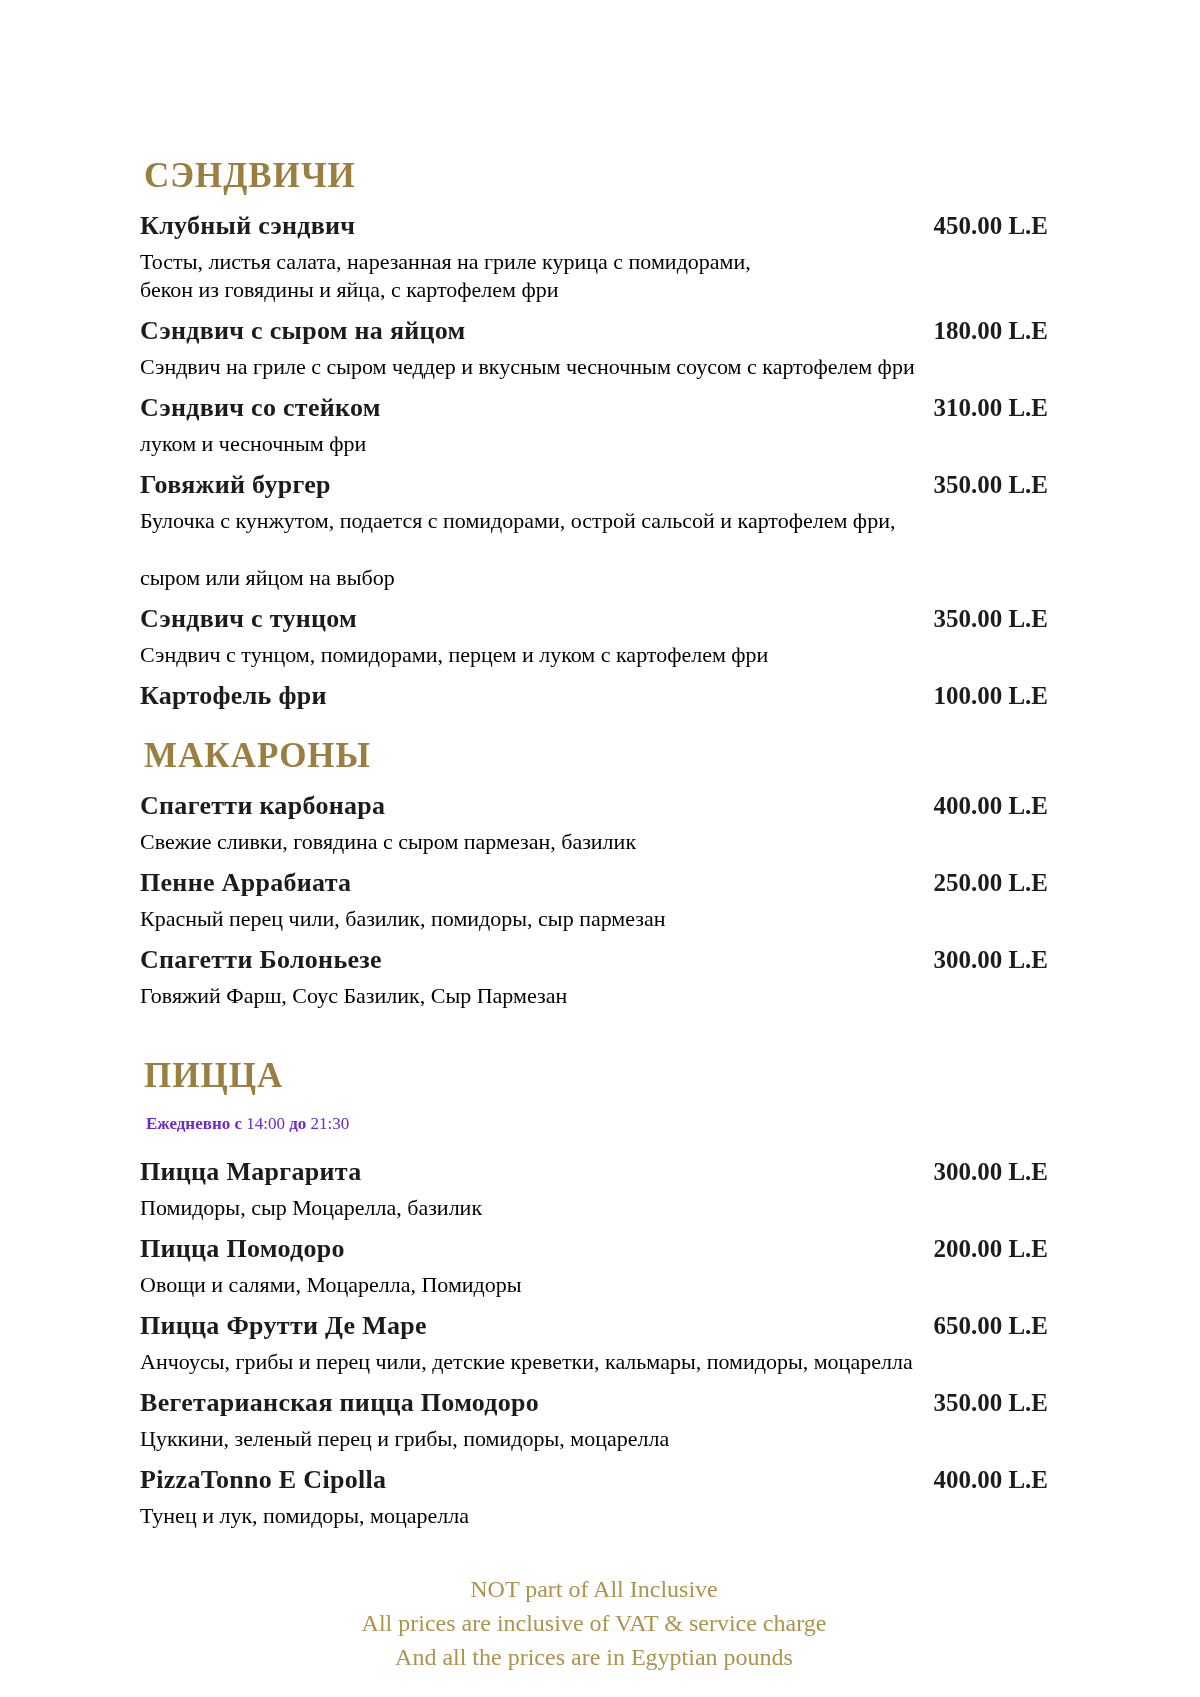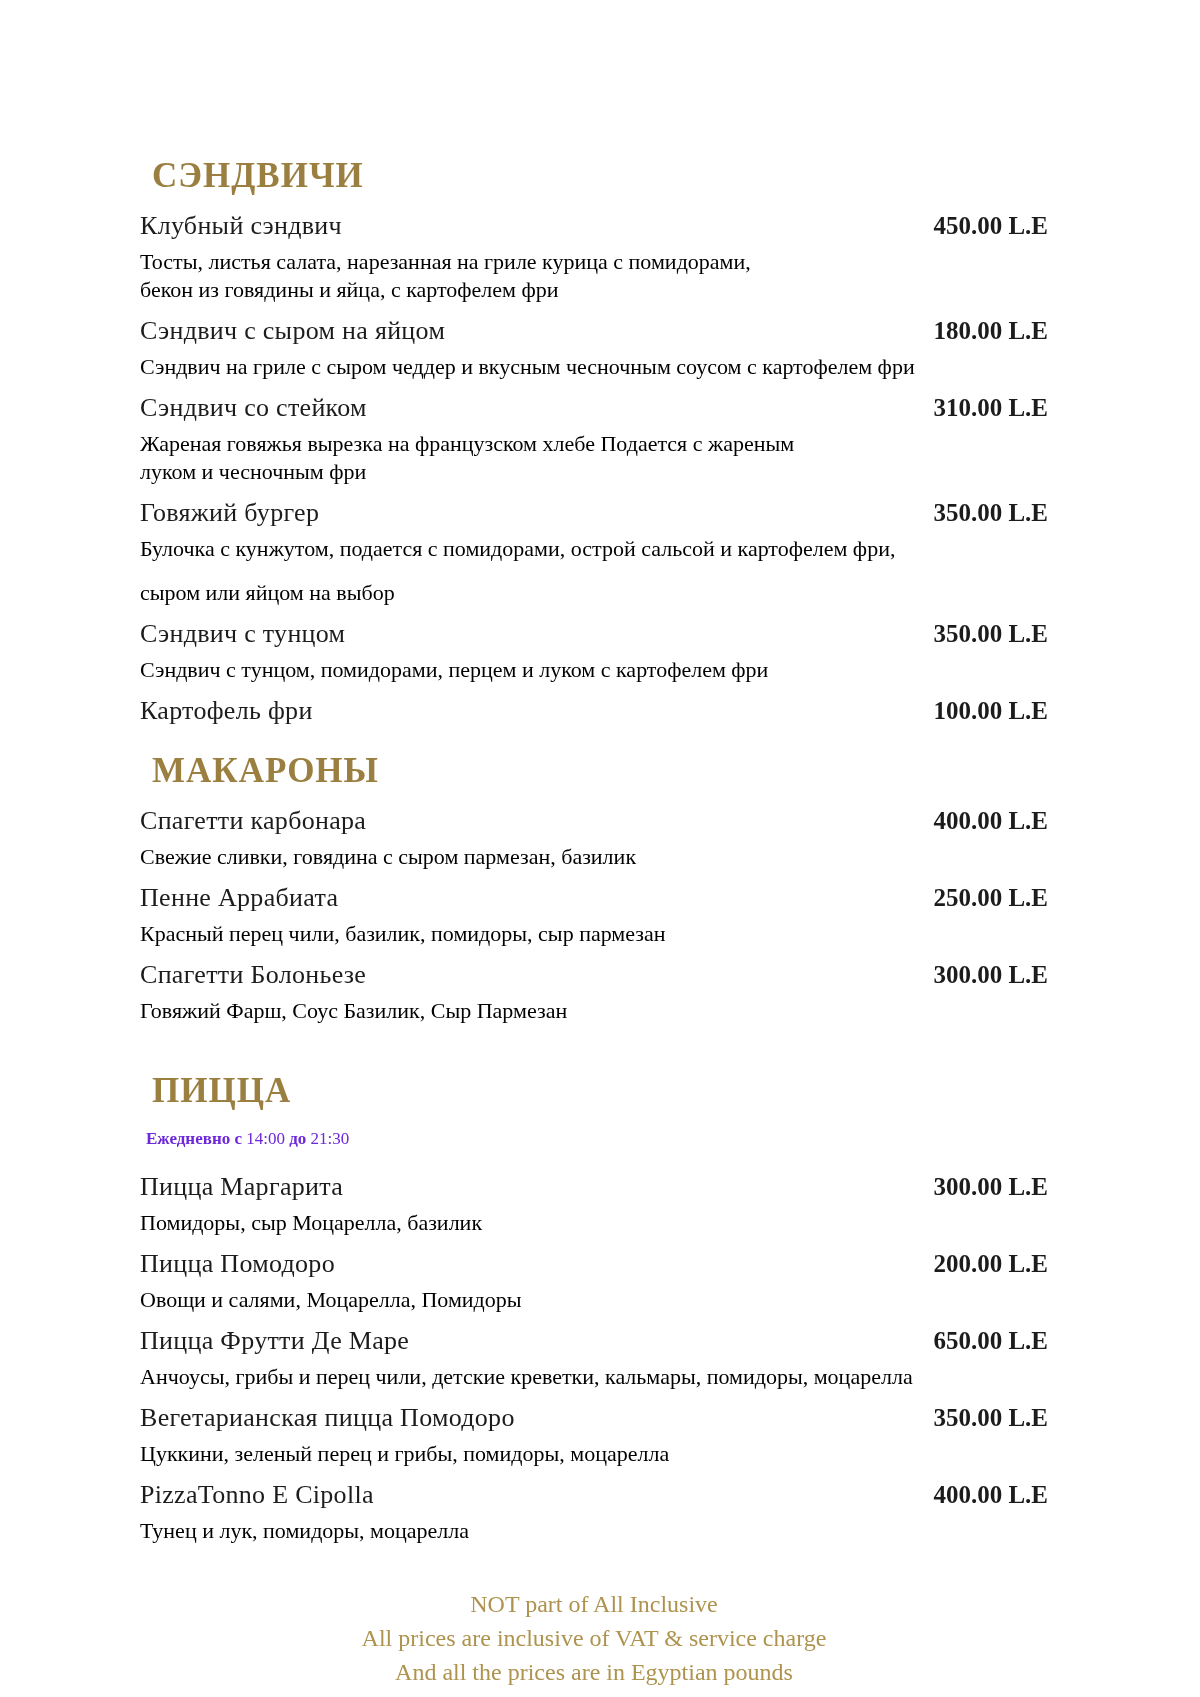--- a/index.html
+++ b/index.html
@@ -16,21 +16,21 @@
     background: #ffffff;
     font-family: "Liberation Serif", "DejaVu Serif", serif;
     color: #1c1c1c;
     padding: 156px 152px 0 140px;
     overflow: hidden;
   }
   .menu-section { margin: 0; }
   .menu-section + .menu-section { margin-top: 24px; }
   .menu-section:nth-of-type(3) { margin-top: 46px; }
   .section-title {
-    margin: 0 0 13px 12px;
+    margin: 0 0 13px 4px;
     font-size: 35px;
     line-height: 40px;
     font-weight: 700;
     letter-spacing: 1px;
     color: var(--heading-gold, #9b7f41);
   }
   .schedule {
     font-size: 17px;
     line-height: 30px;
     margin: 0 0 16px 6px;
@@ -39,36 +39,36 @@
   .schedule .b { font-weight: 700; }
   .menu-item { margin-bottom: 10px; }
   .item-row {
     display: flex;
     justify-content: space-between;
     align-items: baseline;
     line-height: 33px;
   }
   .item-name {
     font-size: 26px;
-    font-weight: 400;
+    font-weight: 700;
     letter-spacing: 0.3px;
   }
   .item-price {
     font-size: 25px;
     font-weight: 700;
     white-space: nowrap;
     padding-left: 20px;
   }
   .item-desc { margin-top: 6px; }
   .desc-line {
     font-size: 22px;
     line-height: 28px;
     color: #000000;
   }
-  .desc-line.gap-before { margin-top: 16px; }
+  .desc-line.gap-before { margin-top: 29px; }
   .page-footer {
     margin-top: 42px;
     text-align: center;
     color: var(--footer-gold, #ae934e);
   }
   .footer-line {
     font-size: 24px;
     line-height: 34px;
   }
 </style>
@@ -97,21 +97,20 @@
           <div class="item-desc">
             <div class="desc-line">Сэндвич на гриле с сыром чеддер и вкусным чесночным соусом с картофелем фри</div>
           </div>
         </div>
         <div class="menu-item">
           <div class="item-row">
             <span class="item-name">Сэндвич со стейком</span>
             <span class="item-price">310.00 L.E</span>
           </div>
           <div class="item-desc">
-            <div class="desc-line">Жареная говяжья вырезка на французском хлебе Подается с жареным</div>
             <div class="desc-line">луком и чесночным фри</div>
           </div>
         </div>
         <div class="menu-item">
           <div class="item-row">
             <span class="item-name">Говяжий бургер</span>
             <span class="item-price">350.00 L.E</span>
           </div>
           <div class="item-desc">
             <div class="desc-line">Булочка с кунжутом, подается с помидорами, острой сальсой и картофелем фри,</div>

